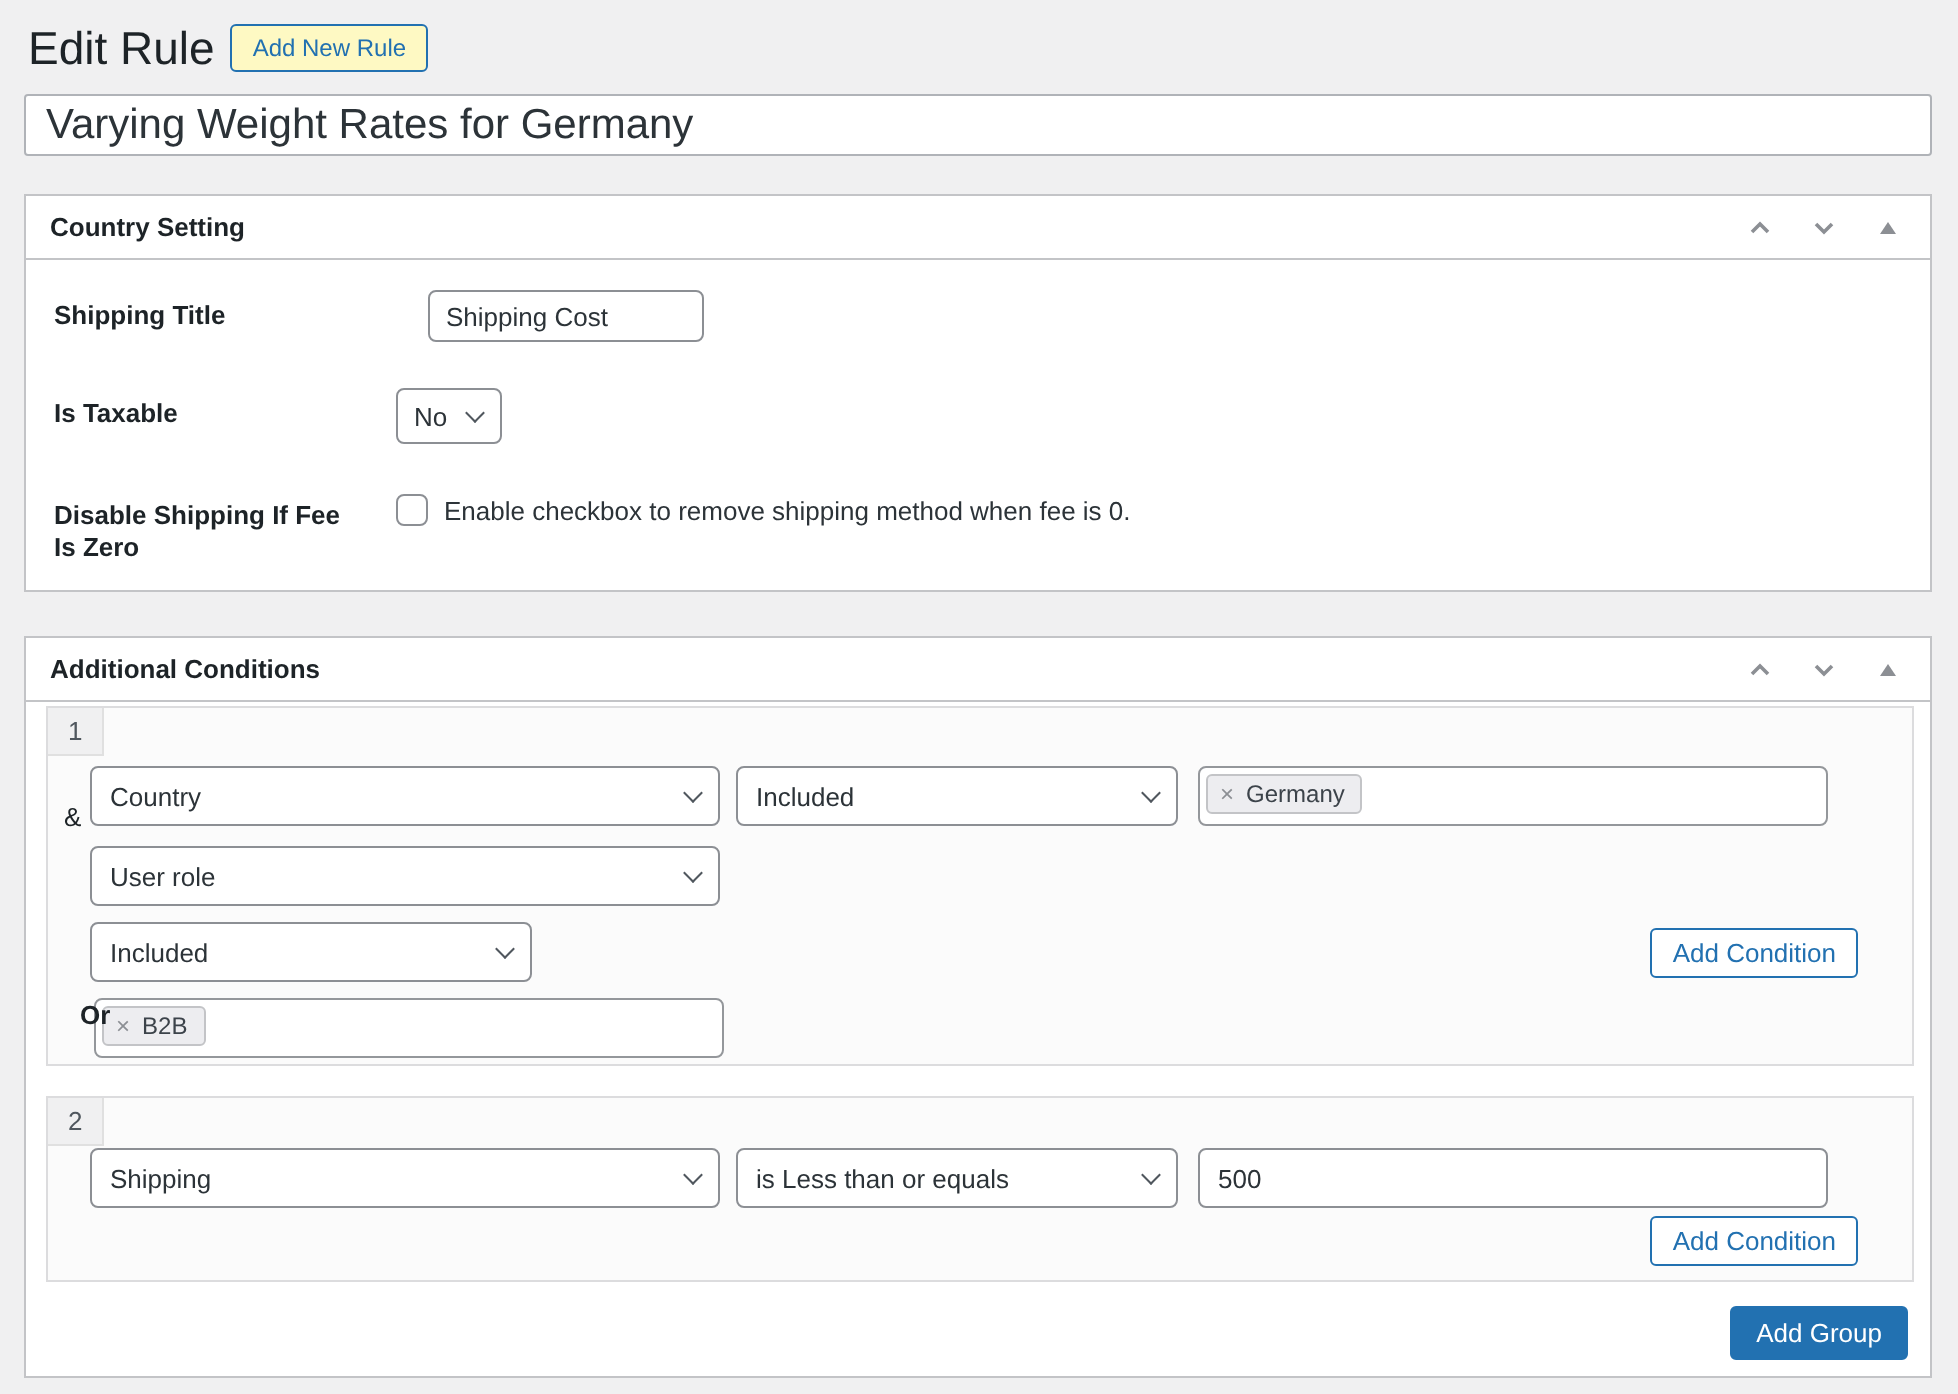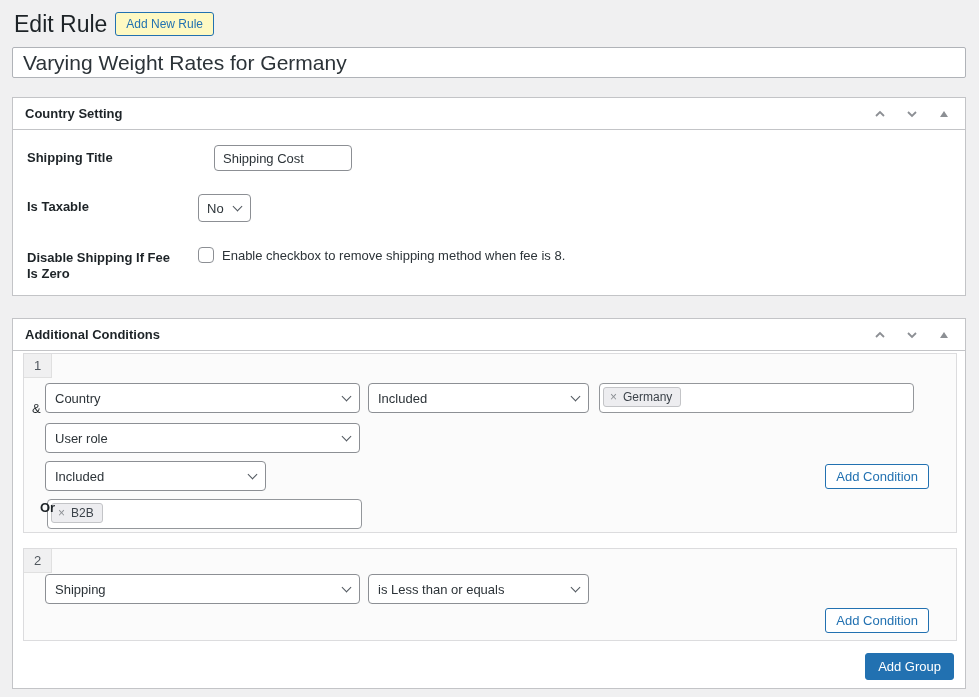--- a/index.html
+++ b/index.html
@@ -179,21 +179,21 @@
     <div class="fake-select">
       <span>No</span>
       <span class="sel-chevron"></span>
     </div>
   </div>
 
   <div class="field-row row-3">
     <div class="field-label">Disable Shipping If Fee Is Zero</div>
     <div class="checkbox-wrap">
       <span class="checkbox"></span>
-      <span class="checkbox-desc">Enable checkbox to remove shipping method when fee is 8.</span>
+      <span class="checkbox-desc">Enable checkbox to remove shipping method when fee is 0.</span>
     </div>
   </div>
 </div>
 
 <div class="panel panel-conditions">
   <div class="panel-header">
     <span class="panel-title">Additional Conditions</span>
     <span class="panel-controls">
       <button class="ctl-btn">
         <svg width="16" height="16" viewBox="0 0 16 16">
@@ -259,19 +259,20 @@
 
     <div class="cond-row" style="top:25px;">
       <div class="cond-select w-field">
         <span>Shipping</span>
         <span class="sel-chevron"></span>
       </div>
       <div class="cond-select w-op">
         <span>is Less than or equals</span>
         <span class="sel-chevron"></span>
       </div>
+      <input class="num-input" value="500" style="">
     </div>
 
     <button class="add-cond-btn g2-add">Add Condition</button>
   </div>
 
   <button class="add-group-btn">Add Group</button>
 </div>
 
 </body></html>

